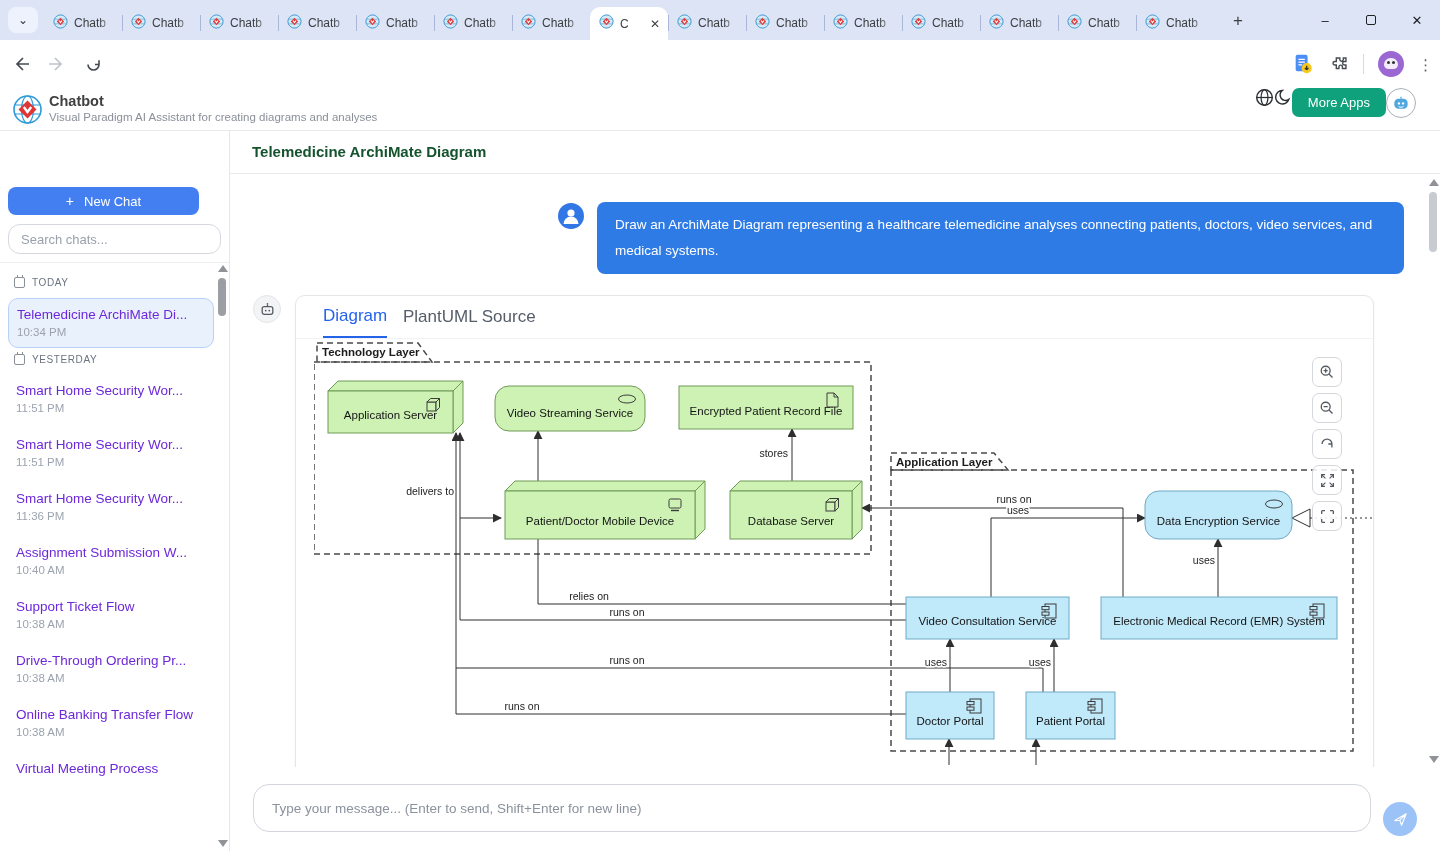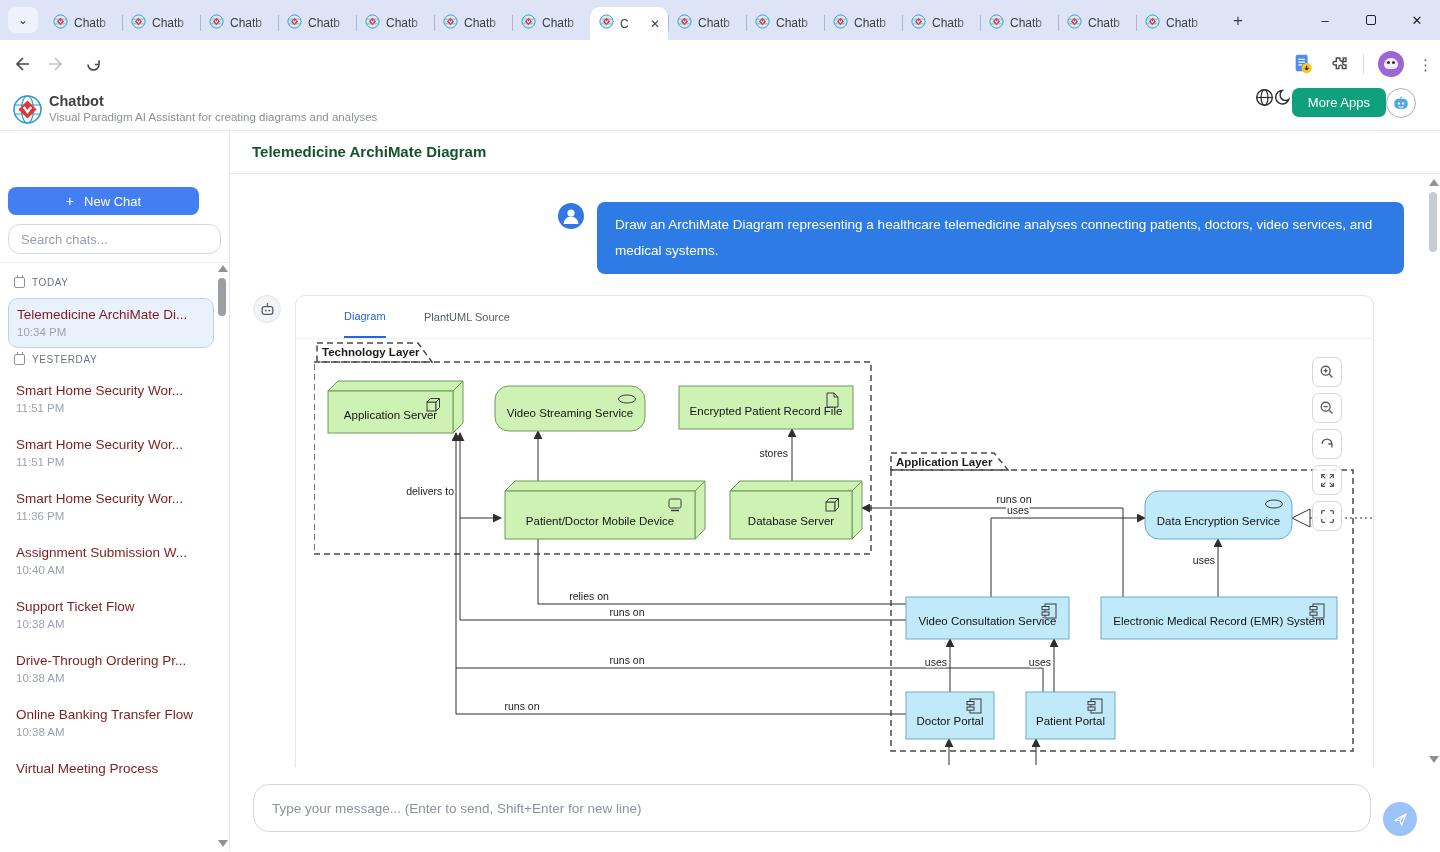--- a/index.html
+++ b/index.html
@@ -51,21 +51,21 @@
 .new-chat .plus { font-size:14px; margin-right:10px; }
 .sb-search { position:absolute; left:8px; top:93px; width:213px; height:30px; border:1px solid #d5d9df; border-radius:12px; font-size:13px; color:#701a75; padding:0 12px; font-family:inherit; outline:none; }
 .sb-search::placeholder { color:#9aa1ab; }
 .sb-div { position:absolute; left:0; top:131px; width:100%; height:1px; background:#eceef1; }
 .chat-list { position:absolute; left:0; top:132px; width:222px; bottom:0; overflow:hidden; padding:8px 8px 0 8px; }
 .sec-head { display:flex; align-items:center; gap:7px; color:#6b7280; font-size:10px; letter-spacing:.6px; margin:6px 0 10px 6px; }
 .cal-ic { width:11px; height:11px; border:1.3px solid #8a909a; border-radius:2px; position:relative; }
 .cal-ic::before { content:""; position:absolute; top:-3px; left:1.5px; width:1.5px; height:3px; background:#8a909a; box-shadow:5px 0 0 #8a909a; }
 .chat-item { position:relative; border-radius:10px; padding:8px 8px 9px 8px; margin-bottom:6px; cursor:pointer; }
 .chat-item.sel { background:#e9f1fd; border:1px solid #b9d1f8; }
-.chat-item .t { font-size:13.5px; color:#7f1d1d; white-space:nowrap; overflow:hidden; }
+.chat-item .t { font-size:13.5px; color:#6d28d9; white-space:nowrap; overflow:hidden; }
 .chat-item .tm { font-size:11.5px; color:#9ca3af; margin-top:4px; }
 .sb-scroll { position:absolute; right:2px; top:134px; bottom:4px; width:10px; }
 .scr-up,.scr-dn { position:absolute; left:1px; width:0; height:0; border-left:5px solid transparent; border-right:5px solid transparent; }
 .scr-up { top:0; border-bottom:7px solid #8f9297; }
 .scr-dn { bottom:0; border-top:7px solid #8f9297; }
 .scr-thumb { position:absolute; left:1px; top:13px; width:8px; height:38px; border-radius:4px; background:#9b9ea3; }
 
 main { position:relative; width:1210px; height:720px; background:#fff; }
 .page-title-row { position:relative; height:43px; border-bottom:1px solid #e9eaee; }
 .page-title { position:absolute; left:22px; top:12px; font-size:15px; font-weight:bold; color:#14532d; }
@@ -73,21 +73,21 @@
 
 
 .user-row { position:absolute; left:0; top:28px; width:100%; }
 .user-avatar { position:absolute; left:328px; top:1px; width:26px; height:26px; border-radius:50%; background:#3178e6; }
 .user-bubble { position:absolute; left:367px; top:0; width:807px; background:#2e7be6; border-radius:8px; color:#fff; font-size:13.5px; line-height:26px; padding:10px 18px; }
 
 
 .bot-avatar { position:absolute; left:23px; top:121px; width:28px; height:28px; border-radius:50%; background:#f3f4f6; border:1px solid #e3e5e8; display:flex; align-items:center; justify-content:center; }
 .card { position:absolute; left:65px; top:121px; width:1079px; height:700px; background:#fff; border:1px solid #e4e6ea; border-radius:10px; box-shadow:0 1px 3px rgba(0,0,0,.05); }
 .card-tabs { position:relative; height:43px; border-bottom:1px solid #f1f2f4; }
-.ctab { position:absolute; top:0; height:42px; display:flex; align-items:center; font-size:11px; cursor:pointer;margin-left:21px; }
+.ctab { position:absolute; top:0; height:42px; display:flex; align-items:center; font-size:17px; cursor:pointer; }
 .ctab.active { color:#2563eb; border-bottom:2px solid #2563eb; }
 .ctab.idle { color:#555d68; }
 .diagram-wrap { position:absolute; left:0; top:43px; right:0; bottom:0; overflow:hidden; }
 #diagram-svg { position:absolute; left:18px; top:-2px; }
 .float-tools { position:absolute; left:1016px; top:61px; width:30px; display:flex; flex-direction:column; gap:6px; }
 .ftool { width:30px; height:30px; border-radius:7px; border:1px solid #d4d7dc; background:rgba(255,255,255,.85); display:flex; align-items:center; justify-content:center; cursor:pointer; }
 
 
 .input-strip { position:absolute; left:0; bottom:0; width:100%; height:84px; background:#fff; z-index:30; }
 .msg-input { position:absolute; left:23px; top:17px; width:1118px; height:48px; border:1px solid #d3d7dd; border-radius:16px; padding:0 18px; font-size:13.5px; font-family:inherit; color:#333; outline:none; }

